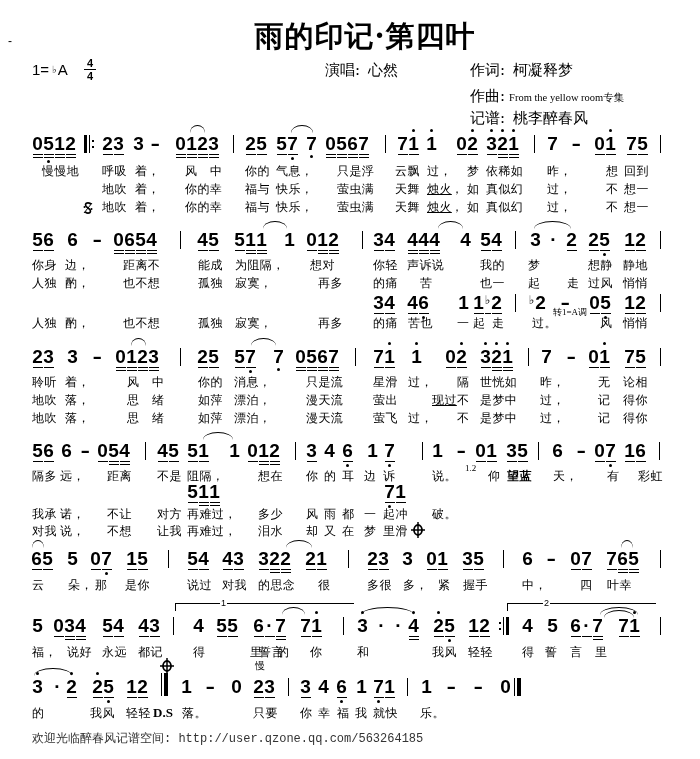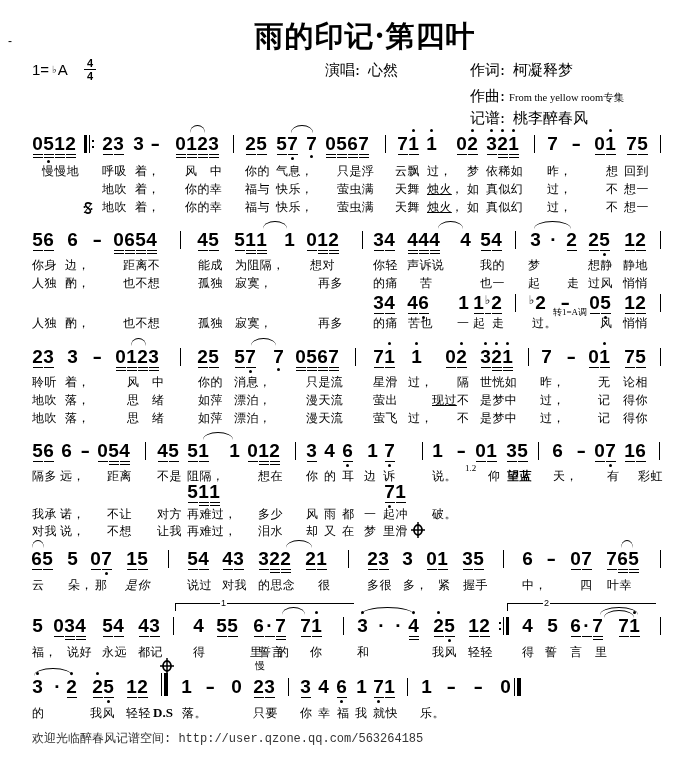--- a/index.html
+++ b/index.html
@@ -848,21 +848,21 @@
       <span class="lyr" style="left: 306px;">却</span>
       <span class="lyr" style="left: 324px;">又</span>
       <span class="lyr" style="left: 342px;">在</span>
       <span class="lyr" style="left: 364px;">梦</span>
       <span class="lyr" style="left: 383px;">里滑</span>
     </div>
     <div class="lyric-line" style="top: 578px;">
       <span class="lyr" style="left: 32px;">云</span>
       <span class="lyr" style="left: 68px;">朵，</span>
       <span class="lyr" style="left: 95px;">那</span>
-      <span class="lyr" style="left: 125px; font-style: italic;">是你</span>
+      <span class="lyr" style="left: 125px;">是你</span>
       <span class="lyr" style="left: 187px;">说过</span>
       <span class="lyr" style="left: 222px;">对我</span>
       <span class="lyr" style="left: 258px;">的思念</span>
       <span class="lyr" style="left: 318px;">很</span>
       <span class="lyr" style="left: 367px;">多很</span>
       <span class="lyr" style="left: 403px;">多，</span>
       <span class="lyr" style="left: 438px;">紧</span>
       <span class="lyr" style="left: 463px;">握手</span>
       <span class="lyr" style="left: 522px;">中，</span>
       <span class="lyr" style="left: 580px;">四</span>

